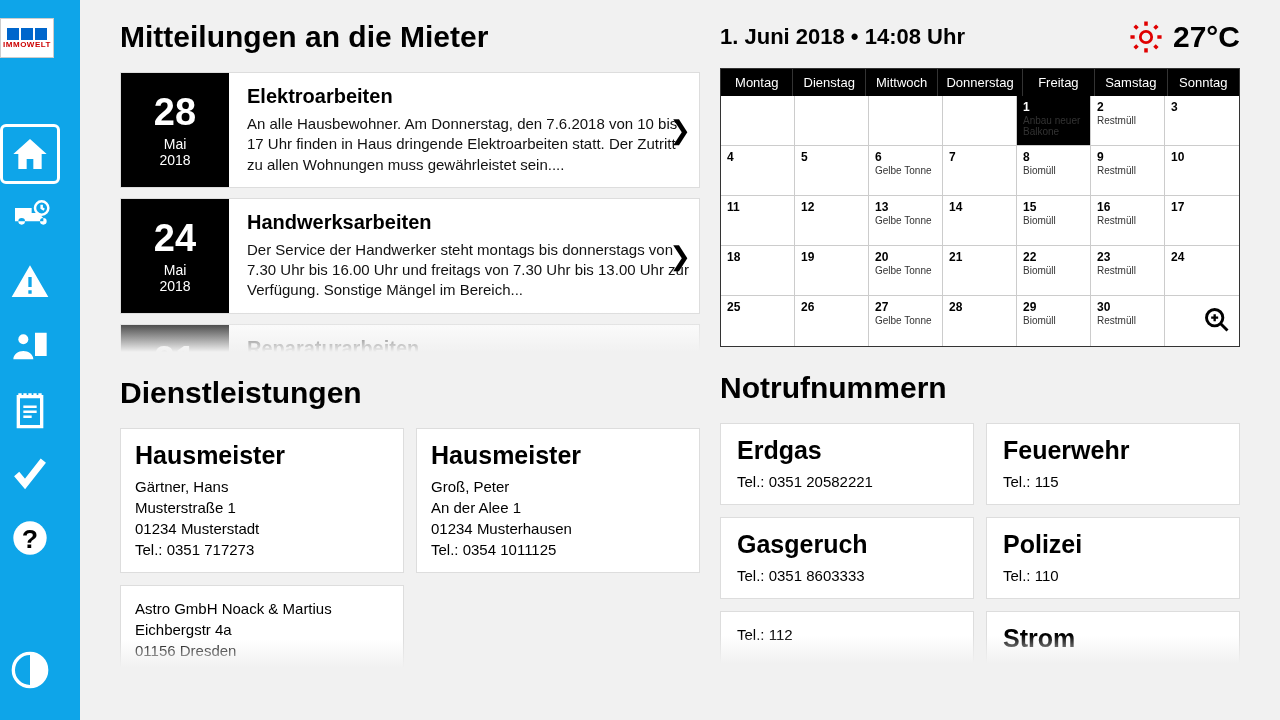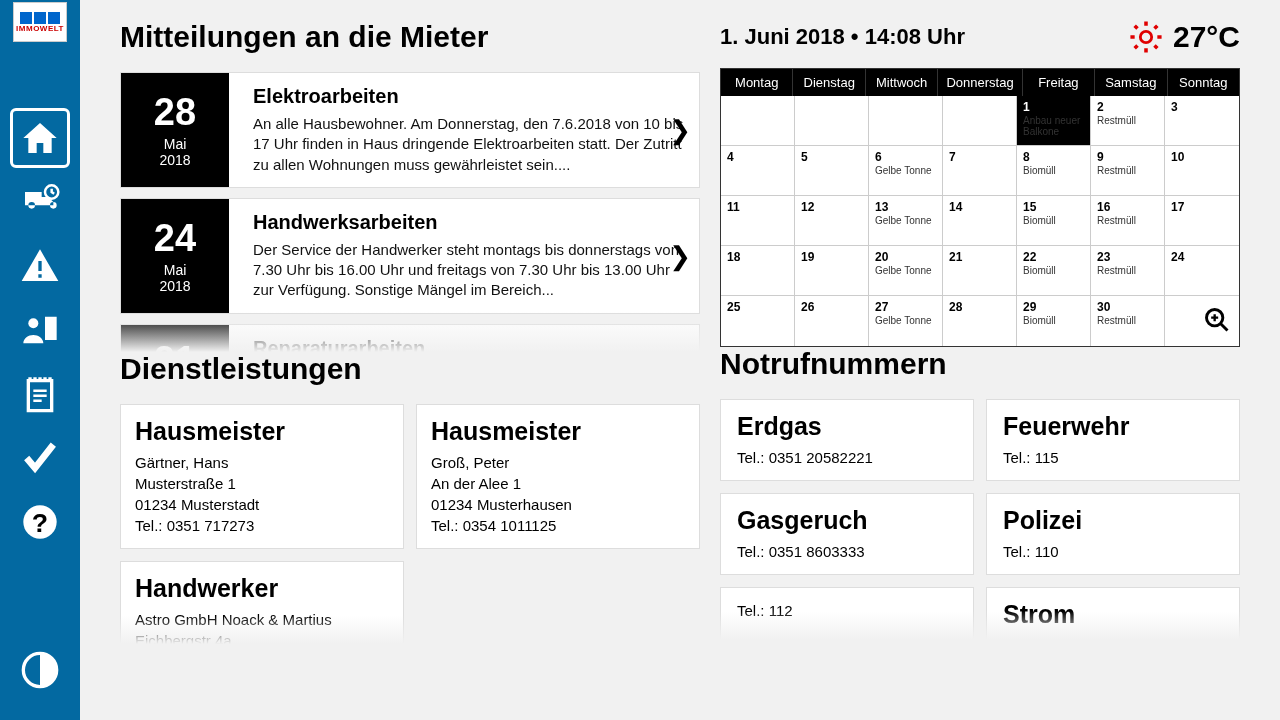--- a/index.html
+++ b/index.html
@@ -1,38 +1,38 @@
 <!DOCTYPE html>
 <html><head>
 <meta charset="utf-8">
 <style>
 *{box-sizing:border-box;margin:0;padding:0}
 body{font-family:'Segoe UI',Tahoma,Arial,sans-serif;background:#f1f1f1;width:1280px;height:720px;overflow:hidden}
 .app{display:flex;height:720px}
-.sidebar{width:80px;background:#0369a1;display:flex;flex-direction:column;align-items:center;padding-top:2px}
+.sidebar{width:80px;background:#0ea5e9;display:flex;flex-direction:column;align-items:flex-start;padding-top:18px}
 .logo{width:54px;height:40px;background:#fff;display:flex;flex-direction:column;align-items:center;justify-content:center;border:1px solid #ccc;margin-bottom:66px}
 .logo-icons{display:flex;gap:2px}
 .logo-icons span{width:12px;height:12px;background:#0066cc;display:block}
 .logo-text{font-size:8px;color:#cc0000;font-weight:bold;letter-spacing:.5px}
 .nav-item{width:60px;height:60px;display:flex;align-items:center;justify-content:center;margin-bottom:4px;cursor:pointer}
 .nav-item.active{border:3px solid #fff;border-radius:6px}
 .nav-item svg{width:40px;height:40px;fill:#fff}
 .nav-spacer{flex:1}
 .main{flex:1;display:flex;padding:20px 40px}
 .col-left{width:580px;margin-right:20px}
 .col-right{flex:1}
 h1{font-size:30px;font-weight:700;margin-bottom:18px}
 .notifications{height:280px;overflow:hidden;position:relative}
 .notifications::after{content:'';position:absolute;bottom:0;left:0;right:0;height:40px;background:linear-gradient(to bottom,rgba(241,241,241,0),rgba(241,241,241,1))}
 .notif{display:flex;background:#fff;margin-bottom:10px;border:1px solid #ddd;cursor:pointer}
 .notif-date{width:108px;background:#000;color:#fff;display:flex;flex-direction:column;align-items:center;justify-content:center;padding:14px 0}
 .notif-day{font-size:38px;font-weight:700}
 .notif-month{font-size:14px;margin-top:2px}
 .notif-year{font-size:14px}
-.notif-body{flex:1;padding:12px 10px 12px 24px;position:relative}
+.notif-body{flex:1;padding:12px 10px 12px 18px;position:relative}
 .notif-title{font-size:20px;font-weight:700;margin-bottom:6px}
 .notif-text{font-size:15px;line-height:1.35;color:#111}
 .notif-arrow{position:absolute;right:8px;top:50%;transform:translateY(-50%);font-size:26px;color:#000}
 .header-row{display:flex;align-items:center;margin-bottom:14px}
 .date-time{font-size:22px;font-weight:700;flex:1}
 .weather{display:flex;align-items:center;gap:10px}
 .weather svg{width:34px;height:34px}
 .temp{font-size:30px;font-weight:700}
 .calendar{border:1px solid #333;background:#fff;position:relative}
 .cal-head{display:flex;background:#000;color:#fff}
@@ -40,21 +40,21 @@
 .cal-head div:last-child{border-right:none}
 .cal-body{display:grid;grid-template-columns:repeat(7,1fr)}
 .cal-cell{border-right:1px solid #ccc;border-bottom:1px solid #ccc;height:50px;padding:4px 6px;font-size:11px;position:relative}
 .cal-cell:nth-child(7n){border-right:none}
 .cal-cell.last-row{border-bottom:none}
 .cal-num{font-weight:700;font-size:12px}
 .cal-note{font-size:10px;color:#333;margin-top:1px}
 .cal-cell.highlight{background:#000;color:#fff}
 .zoom-icon{position:absolute;bottom:8px;right:8px;cursor:pointer}
 .zoom-icon svg{width:28px;height:28px}
-.services h1,.emergency h1{}
+.services h1,.emergency h1{margin-top:24px}
 .services-grid,.emergency-grid{display:grid;grid-template-columns:1fr 1fr;gap:12px;height:240px;overflow:hidden;position:relative}
 .services-grid::after,.emergency-grid::after{content:'';position:absolute;bottom:0;left:0;right:0;height:28px;background:linear-gradient(to bottom,rgba(241,241,241,0),rgba(241,241,241,1))}
 .card{background:#fff;border:1px solid #ddd;padding:12px 14px}
 .card-title{font-size:25px;font-weight:700;margin-bottom:6px}
 .card-line{font-size:15px;line-height:1.4}
 .emergency-grid .card{padding:12px 16px}
 </style>
 </head>
 <body>
 
@@ -166,21 +166,20 @@
               <div class="card-line">Tel.: 0351 717273</div>
             </div>
             <div class="card">
               <div class="card-title">Hausmeister</div>
               <div class="card-line">Groß, Peter</div>
               <div class="card-line">An der Alee 1</div>
               <div class="card-line">01234 Musterhausen</div>
               <div class="card-line">Tel.: 0354 1011125</div>
             </div>
             <div class="card">
-              <div class="card-title">Handwerker</div>
               <div class="card-line">Astro GmbH Noack &amp; Martius</div>
               <div class="card-line">Eichbergstr 4a</div>
               <div class="card-line">01156 Dresden</div>
               <div class="card-line"></div>
             </div>
           </div>
   </div>
 </div>
 <div class="col-right">
   <div class="header-row">

